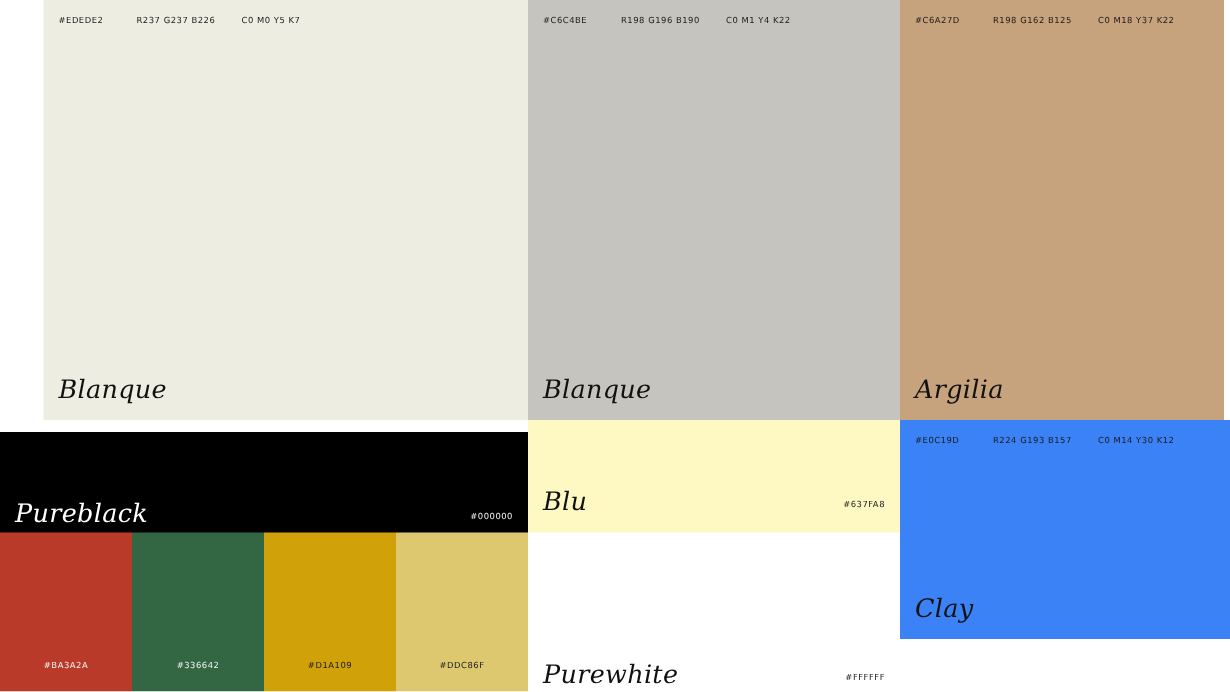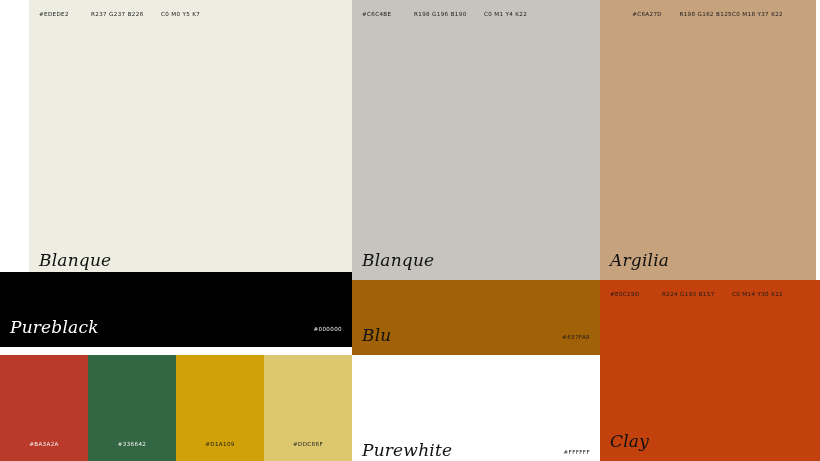--- a/index.html
+++ b/index.html
@@ -106,40 +106,40 @@
 
   <div class="swatch" style="left:352px; top:0; width:248px; height:280px; background:#C6C4BE;">
     <div class="spec">
       <span class="hexv">#C6C4BE</span>
       <span class="rgbv">R198 G196 B190</span>
       <span class="cmykv">C0 M1 Y4 K22</span>
     </div>
     <div class="name">Blanque</div>
   </div>
 
-  <div class="swatch" style="left:600px; top:0; width:216px; height:280px; background:#C6A27D;text-align:right;">
+  <div class="swatch" style="left:600px; top:0; width:216px; height:280px; background:#C6A27D;">
     <div class="spec">
       <span class="hexv">#C6A27D</span>
       <span class="rgbv">R198 G162 B125</span>
       <span class="cmykv">C0 M18 Y37 K22</span>
     </div>
     <div class="name">Argilia</div>
   </div>
 
-  <div class="swatch" style="left:0; top:272px; width:352px; height:75px; background:#000000;">
+  <div class="swatch" style="left:0; top:288px; width:352px; height:75px; background:#000000;">
     <div class="name light">Pureblack</div>
     <div class="hex-right light">#000000</div>
   </div>
 
-  <div class="swatch" style="left:352px; top:280px; width:248px; height:75px; background:#a16207;">
+  <div class="swatch" style="left:352px; top:280px; width:248px; height:75px; background:#fef9c3;">
     <div class="name">Blu</div>
     <div class="hex-right">#637FA8</div>
   </div>
 
-  <div class="swatch" style="left:600px; top:280px; width:220px; height:181px; background:#c2410c;">
+  <div class="swatch" style="left:600px; top:280px; width:220px; height:146px; background:#3b82f6;">
     <div class="spec">
       <span class="hexv">#E0C19D</span>
       <span class="rgbv">R224 G193 B157</span>
       <span class="cmykv">C0 M14 Y30 K12</span>
     </div>
     <div class="name">Clay</div>
   </div>
 
   <div class="swatch" style="left:352px; top:364px; width:248px; height:106px; background:#FFFFFF;">
     <div class="name">Purewhite</div>

